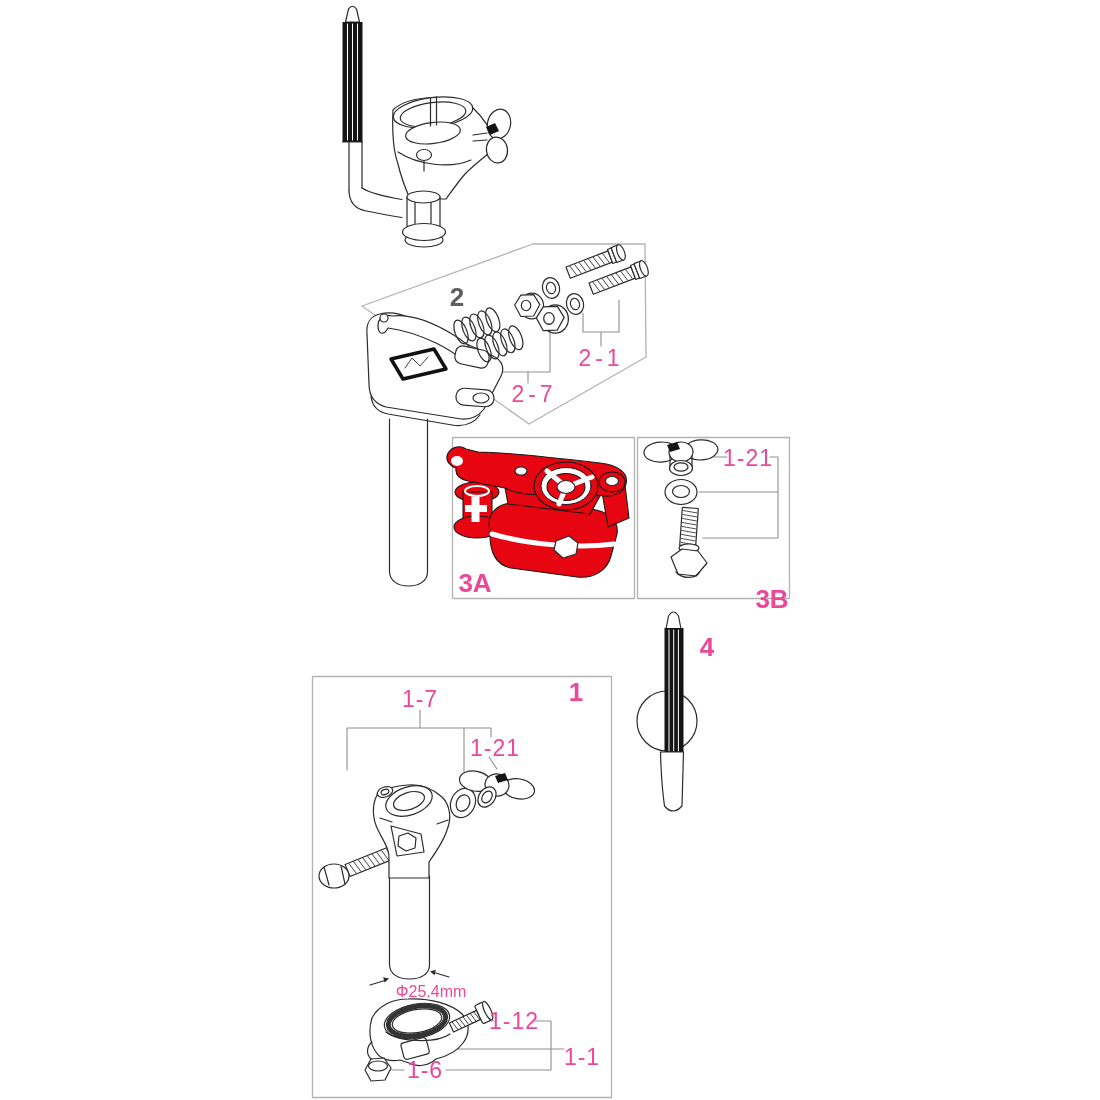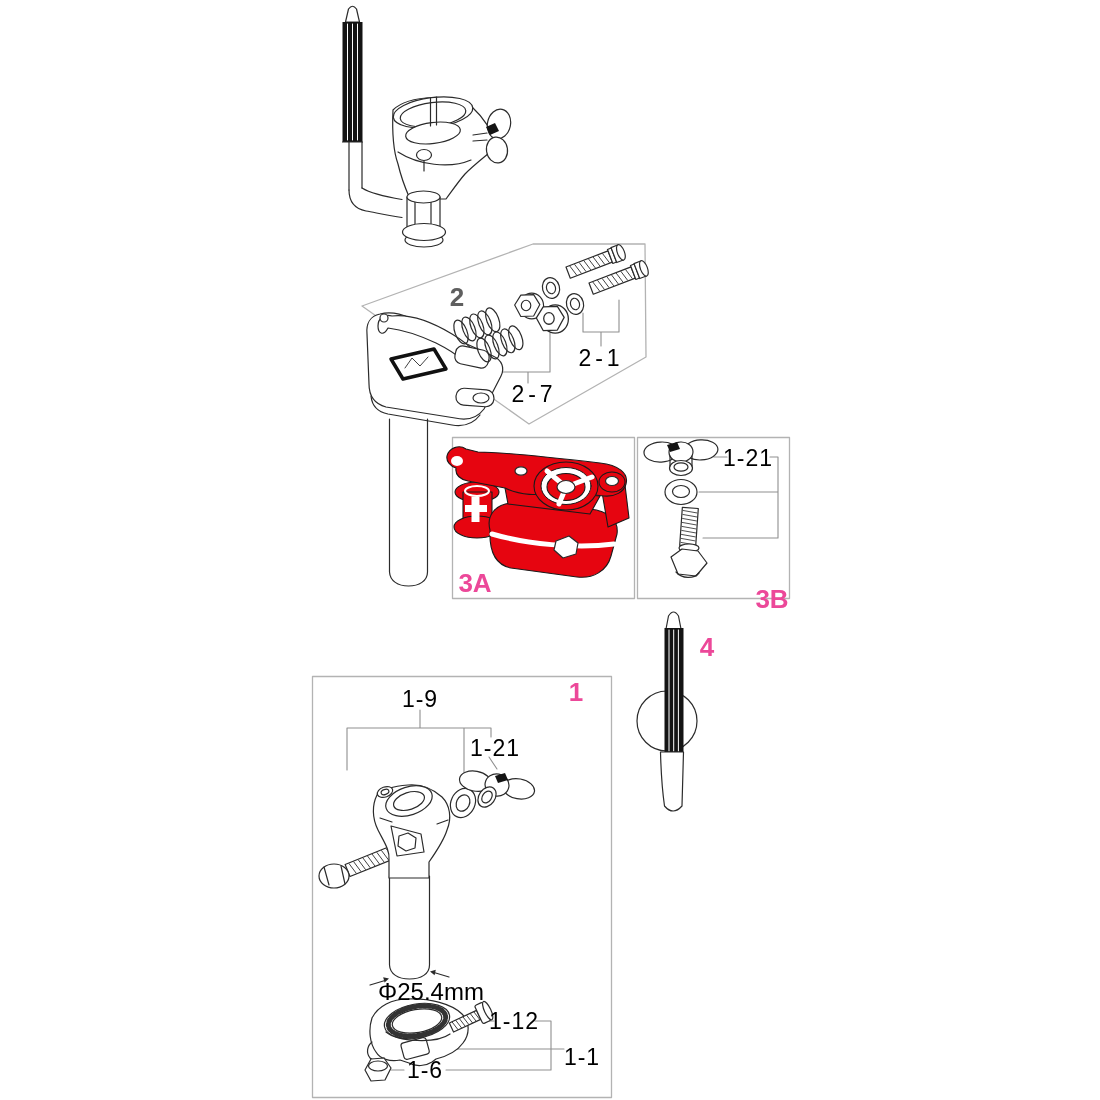--- a/index.html
+++ b/index.html
@@ -10,24 +10,24 @@
   .ln{fill:none;stroke:#2b2b2b;stroke-width:1.2;}
   .lt{fill:none;stroke:#2b2b2b;stroke-width:0.9;}
   .wh{fill:#ffffff;stroke:#2b2b2b;stroke-width:1.2;}
   .red{fill:#e60510;stroke:#1a1a1a;stroke-width:1.1;}
   .wfill{fill:#ffffff;stroke:none;}
   .wstroke{fill:none;stroke:#ffffff;}
   .blk{fill:#141414;stroke:none;}
   .cl{fill:none;stroke:#8f8f8f;stroke-width:1.1;}
   .bx{fill:none;stroke:#b3b3b3;stroke-width:1.3;}
   .hatch{fill:none;stroke:#2b2b2b;stroke-width:0.8;}
-  .label{position:absolute;transform:translate(-50%,-50%);color:#000000;
+  .label{position:absolute;transform:translate(-50%,-50%);color:#ec4899;
          font-size:23px;letter-spacing:1px;white-space:nowrap;}
   .label.wide{letter-spacing:4px;}
-  .label.dim{font-size:24px;letter-spacing:0;}
+  .label.dim{font-size:16px;letter-spacing:0;}
   .section{position:absolute;transform:translate(-50%,-50%);font-weight:bold;
            font-size:26px;color:#ec4899;white-space:nowrap;}
   .section.dark{color:#5f5f5f;}
 </style>
 </head>
 <body>
 
 <div id="canvas">
 
 <svg width="1100" height="1100" viewBox="0 0 1100 1100">
@@ -260,20 +260,20 @@
 </svg>
 
 <div class="section dark" style="left:457px;top:297px;">2</div>
 <div class="label wide" style="left:601px;top:358px;">2-1</div>
 <div class="label wide" style="left:534px;top:394px;">2-7</div>
 <div class="section" style="left:475px;top:583px;">3A</div>
 <div class="section" style="left:772px;top:584px;margin-top:15px;">3B</div>
 <div class="label" style="left:748px;top:458px;">1-21</div>
 <div class="section" style="left:707px;top:647px;">4</div>
 <div class="section" style="left:576px;top:692px;">1</div>
-<div class="label" style="left:420px;top:699px;">1-9</div>
+<div class="label" style="left:420px;top:699px;">1-7</div>
 <div class="label" style="left:495px;top:748px;">1-21</div>
 <div class="label dim" style="left:431px;top:992px;">Φ25.4mm</div>
 <div class="label" style="left:514px;top:1021px;">1-12</div>
 <div class="label" style="left:582px;top:1049px;margin-top:8px;">1-1</div>
 <div class="label" style="left:425px;top:1070px;">1-6</div>
 
 </div>
 
 </body></html>

